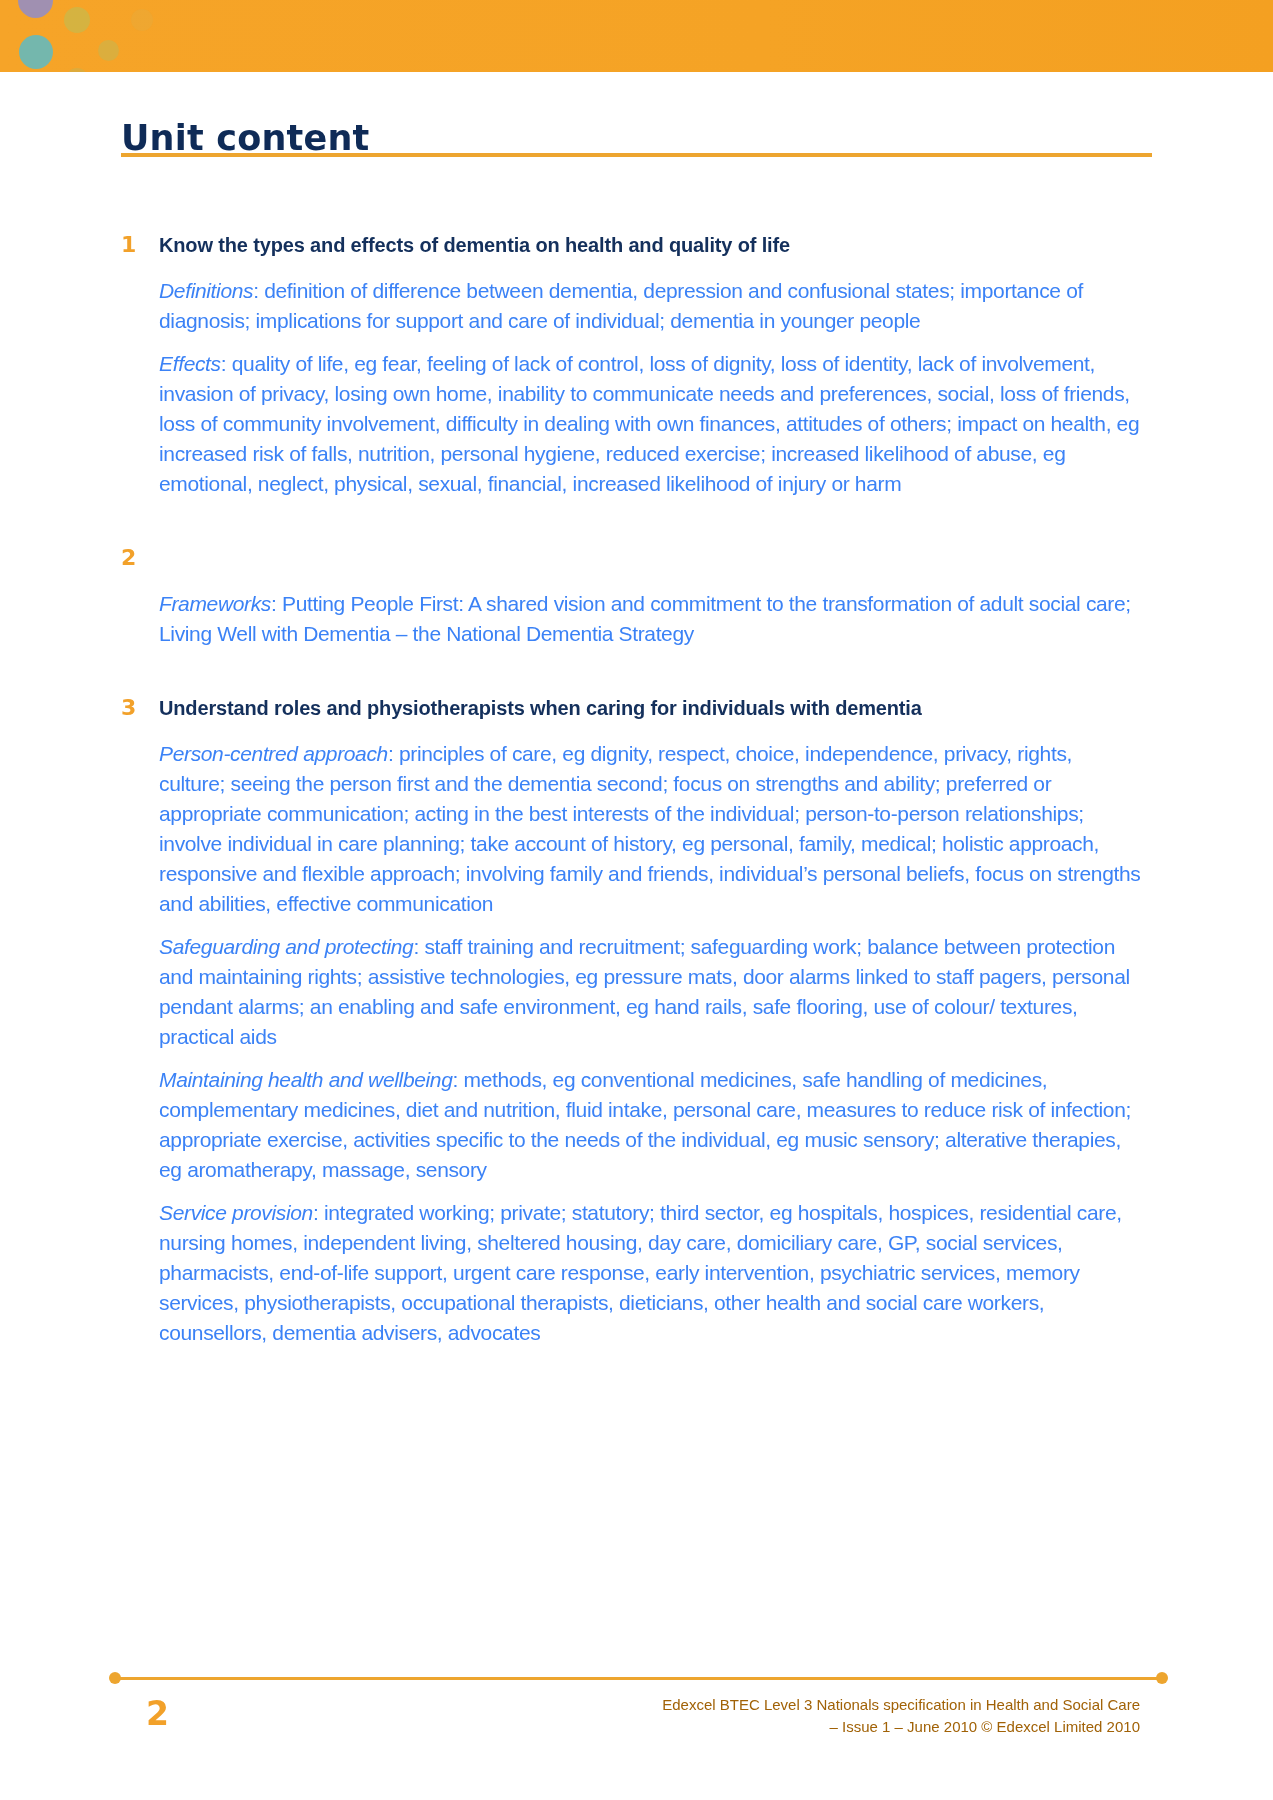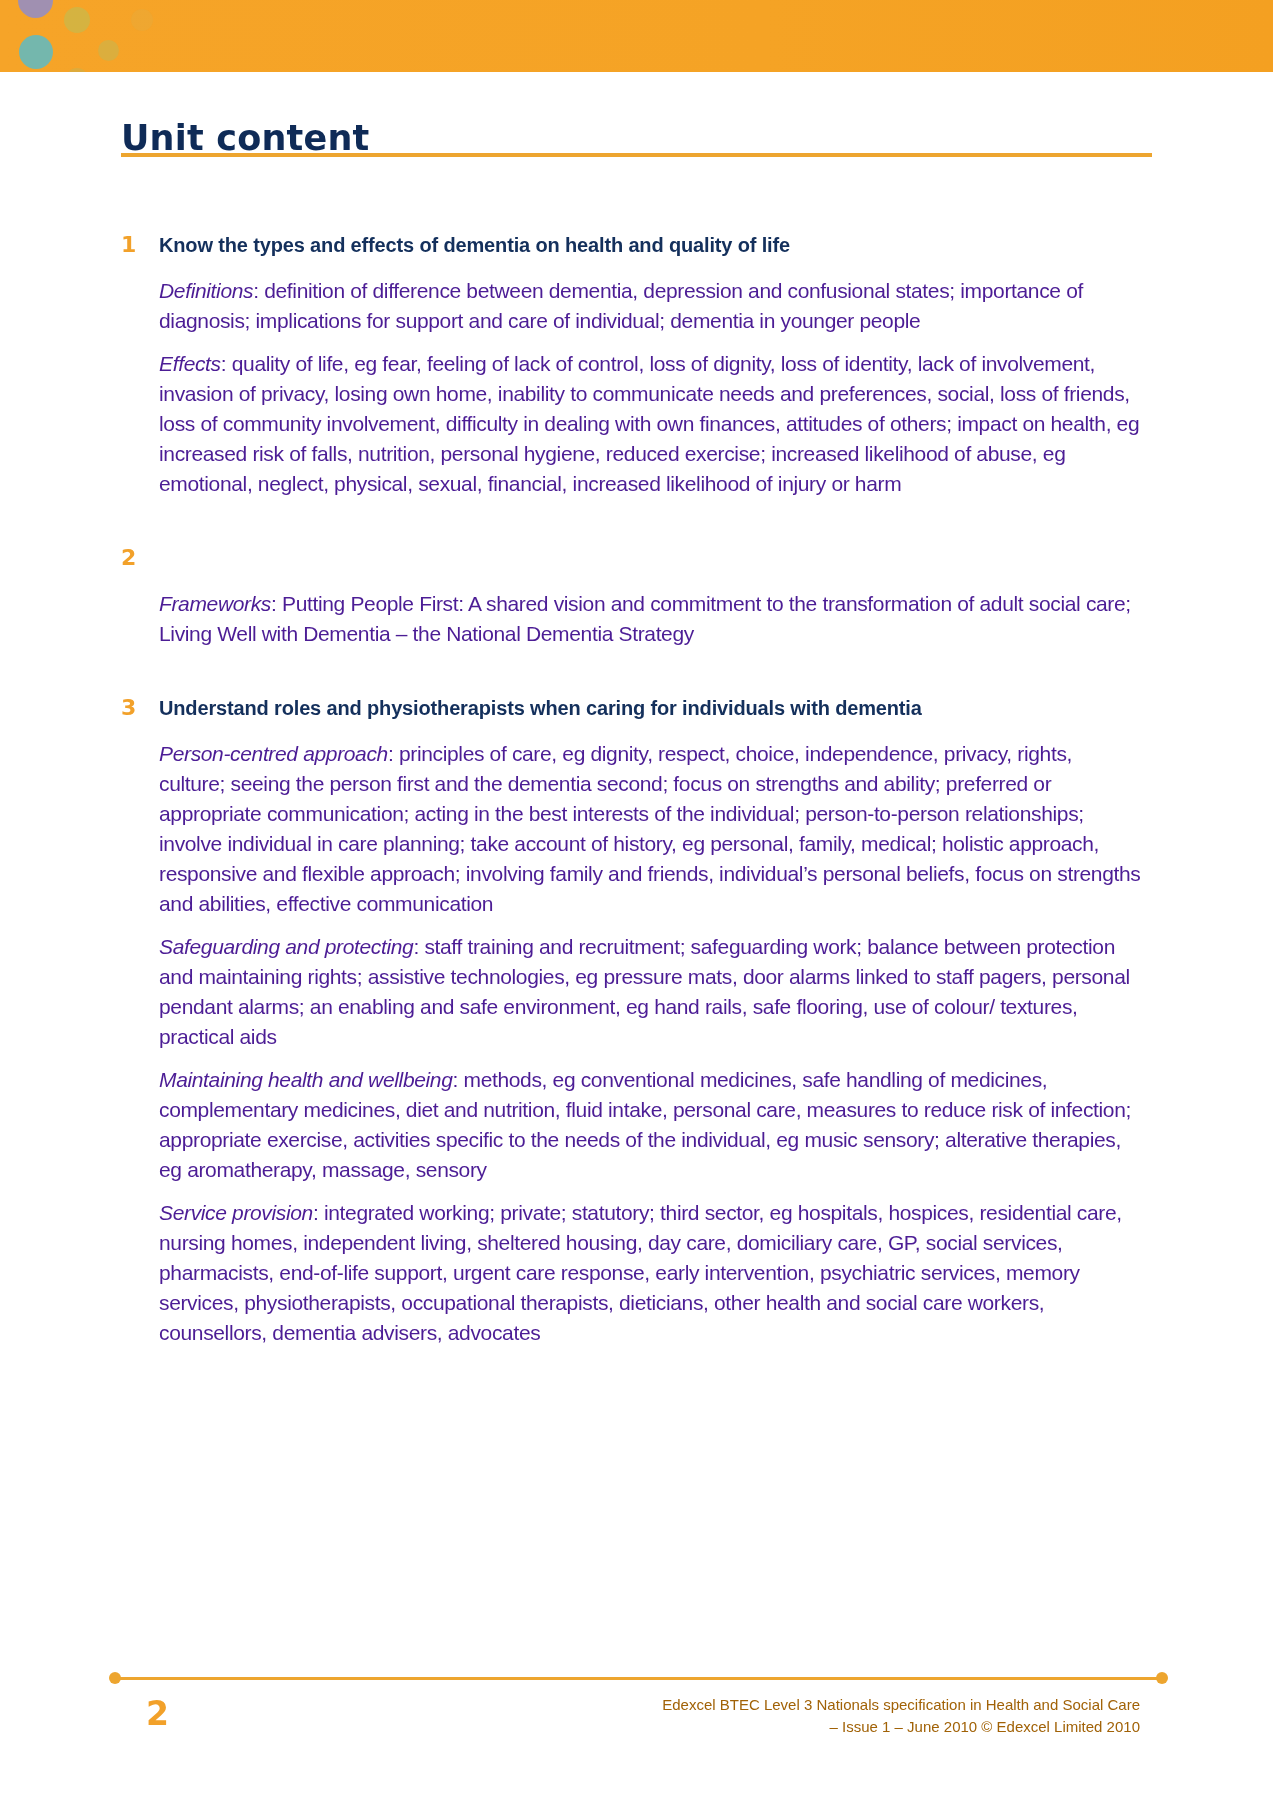--- a/index.html
+++ b/index.html
@@ -16,21 +16,21 @@
                 font-family: "DejaVu Sans", sans-serif; }
   .title-rule { position: absolute; left: 0; top: 35px; width: 1031px; height: 4px; background: #eda52f; }
 
   .content { position: absolute; left: 121px; top: 232px; width: 1031px; }
   .section { position: relative; margin-bottom: 46px; }
   .section-head { display: flex; align-items: baseline; height: 34px; margin-bottom: 10px; }
   .section-num { width: 38px; flex: none; color: #f2a12a; font-size: 22px; font-weight: bold;
                  font-family: "DejaVu Sans", sans-serif; }
   .section-title { color: #14305c; font-size: 20px; font-weight: bold;
                    font-family: Liberation Sans, sans-serif; letter-spacing: -0.15px; }
-  .para { margin: 0 9px 13px 38px; font-size: 21px; line-height: 30px; color: #4c1d95;
+  .para { margin: 0 9px 13px 38px; font-size: 21px; line-height: 30px; color: #3b82f6;
           font-family: "Liberation Sans", sans-serif; letter-spacing: -0.35px; }
   .para .term { font-style: italic; }
 
   .footer-rule { position: absolute; left: 115px; top: 1677px; width: 1047px; height: 3px; background: #eda52f; }
   .footer-dot { position: absolute; width: 12px; height: 12px; border-radius: 50%; background: #eda52f; top: 1672px; }
   .page-number { position: absolute; left: 146px; top: 1694px; font-size: 33px; font-weight: bold;
                  color: #f2a12a; font-family: "DejaVu Sans", sans-serif; }
   .footer-text { position: absolute; right: 133px; top: 1694px; text-align: right; font-size: 15px;
                  line-height: 22px; color: #a16207; font-family: "Liberation Sans", sans-serif; }
 </style>

